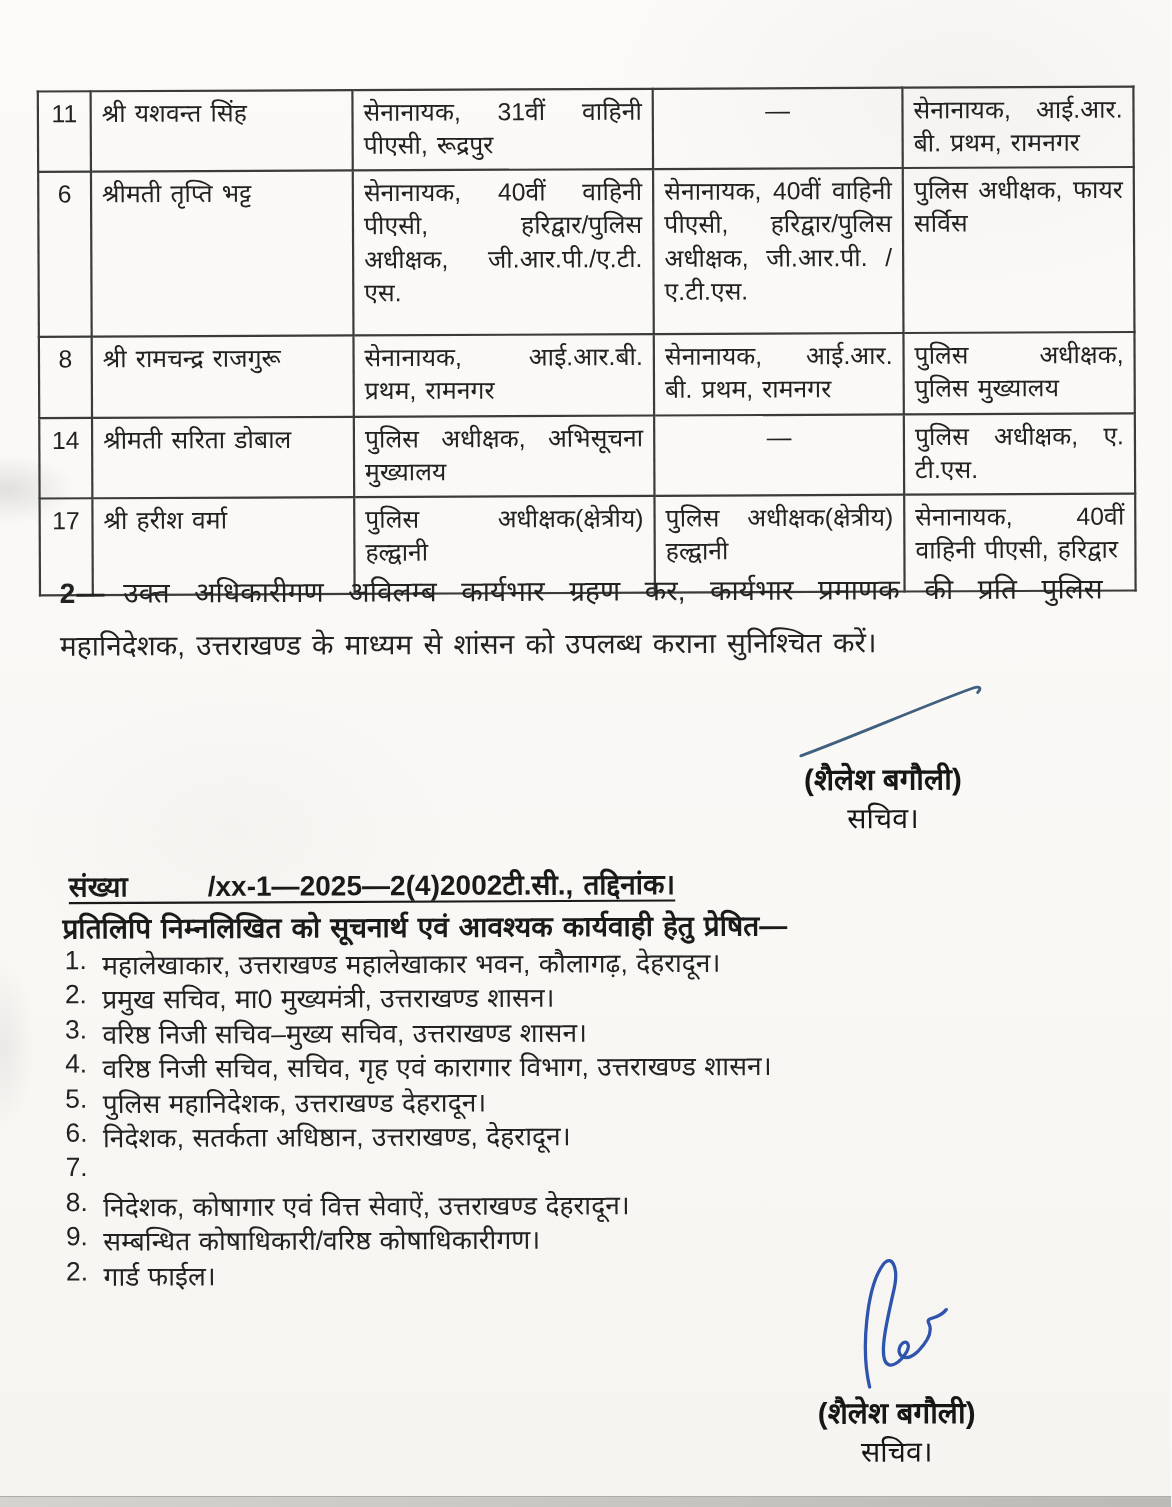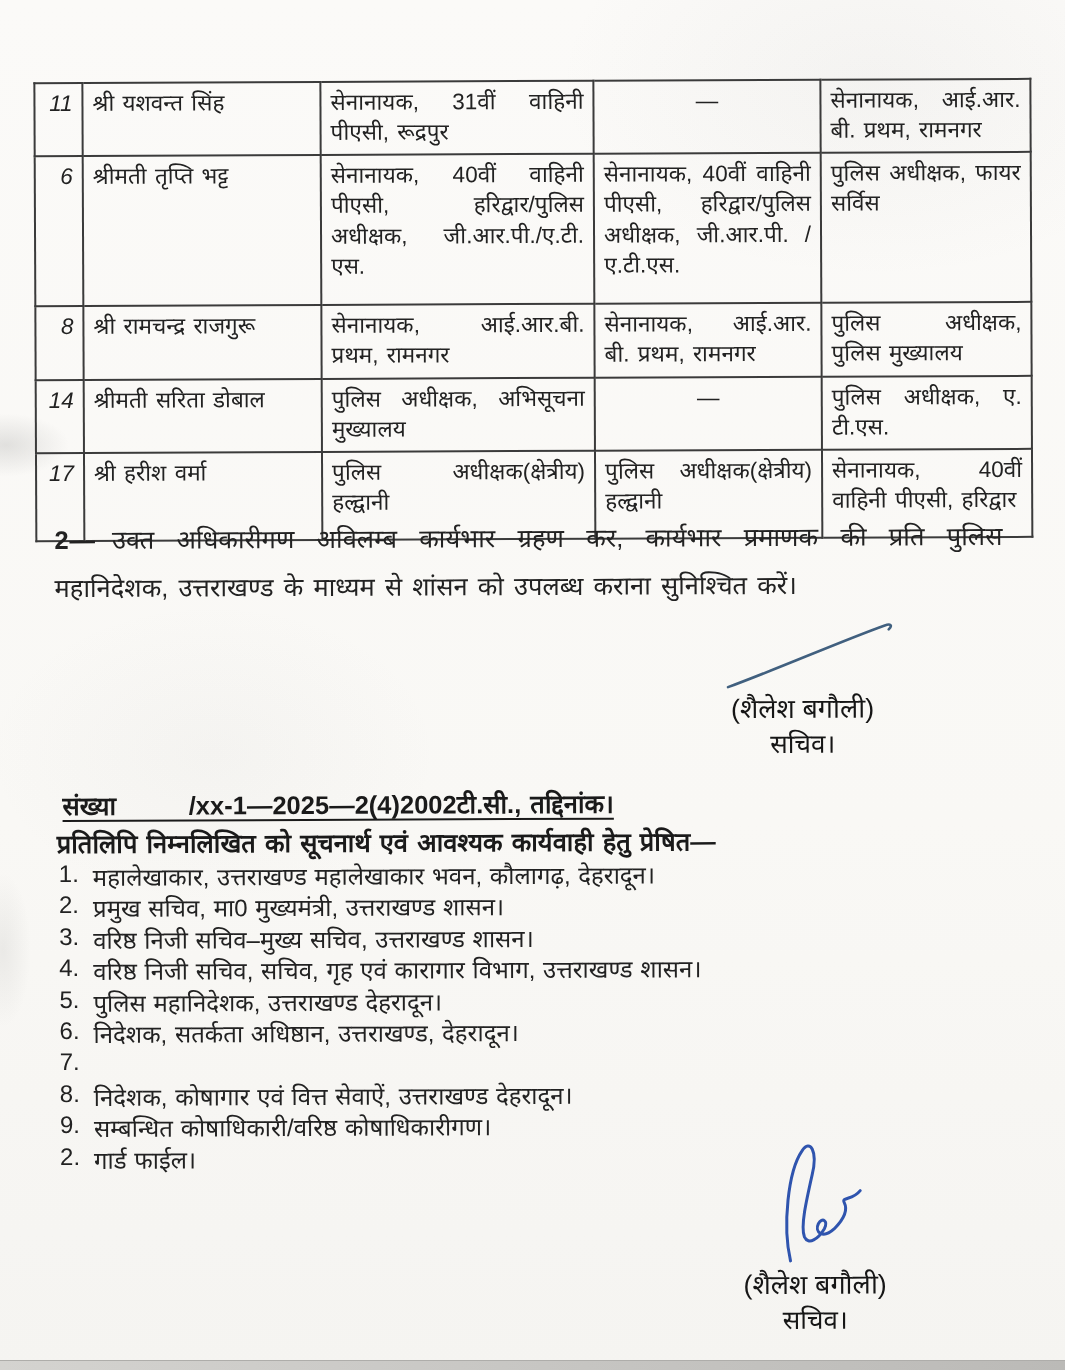--- a/index.html
+++ b/index.html
@@ -33,35 +33,35 @@
     border-collapse:collapse;table-layout:fixed;
     font-size:22.5px;line-height:1.34;color:#222;
   }
   table.doc-table td{
     border:2px solid #3b3b3b;
     vertical-align:top;
     padding:5px 9px 6px 9px;
     word-spacing:2px;
     overflow:hidden;
   }
-  td.sn{text-align:right;padding-left:2px;padding-right:2px;font-style:italic;}
+  td.sn{text-align:center;padding-left:2px;padding-right:2px;}
   td.just{text-align:justify;}
   td.dash{text-align:center;}
 
   
   .para2{
     position:absolute;left:55px;top:514px;width:948px;
     font-size:25.5px;line-height:48px;text-align:justify;word-spacing:3px;color:#222;
   }
   .para2 .num{font-weight:bold;margin-right:16px;letter-spacing:1px;}
 
   
   .sig-top{position:absolute;left:695px;top:616px;width:215px;text-align:center;}
   .sig-bottom{position:absolute;left:700px;top:1142px;width:225px;text-align:center;}
-  .sig-name{font-weight:normal;font-size:27px;line-height:36px;color:#161616;}
+  .sig-name{font-weight:bold;font-size:27px;line-height:36px;color:#161616;}
   .sig-title{font-weight:normal;font-size:26px;line-height:34px;color:#161616;}
   .sig-svg{display:block;}
 
   
   .ref-line{
     position:absolute;left:62px;top:786px;
     font-size:25.5px;font-weight:bold;white-space:pre;word-spacing:2px;
     text-decoration:underline;text-underline-offset:5px;text-decoration-thickness:2px;
     color:#1a1a1a;
   }

